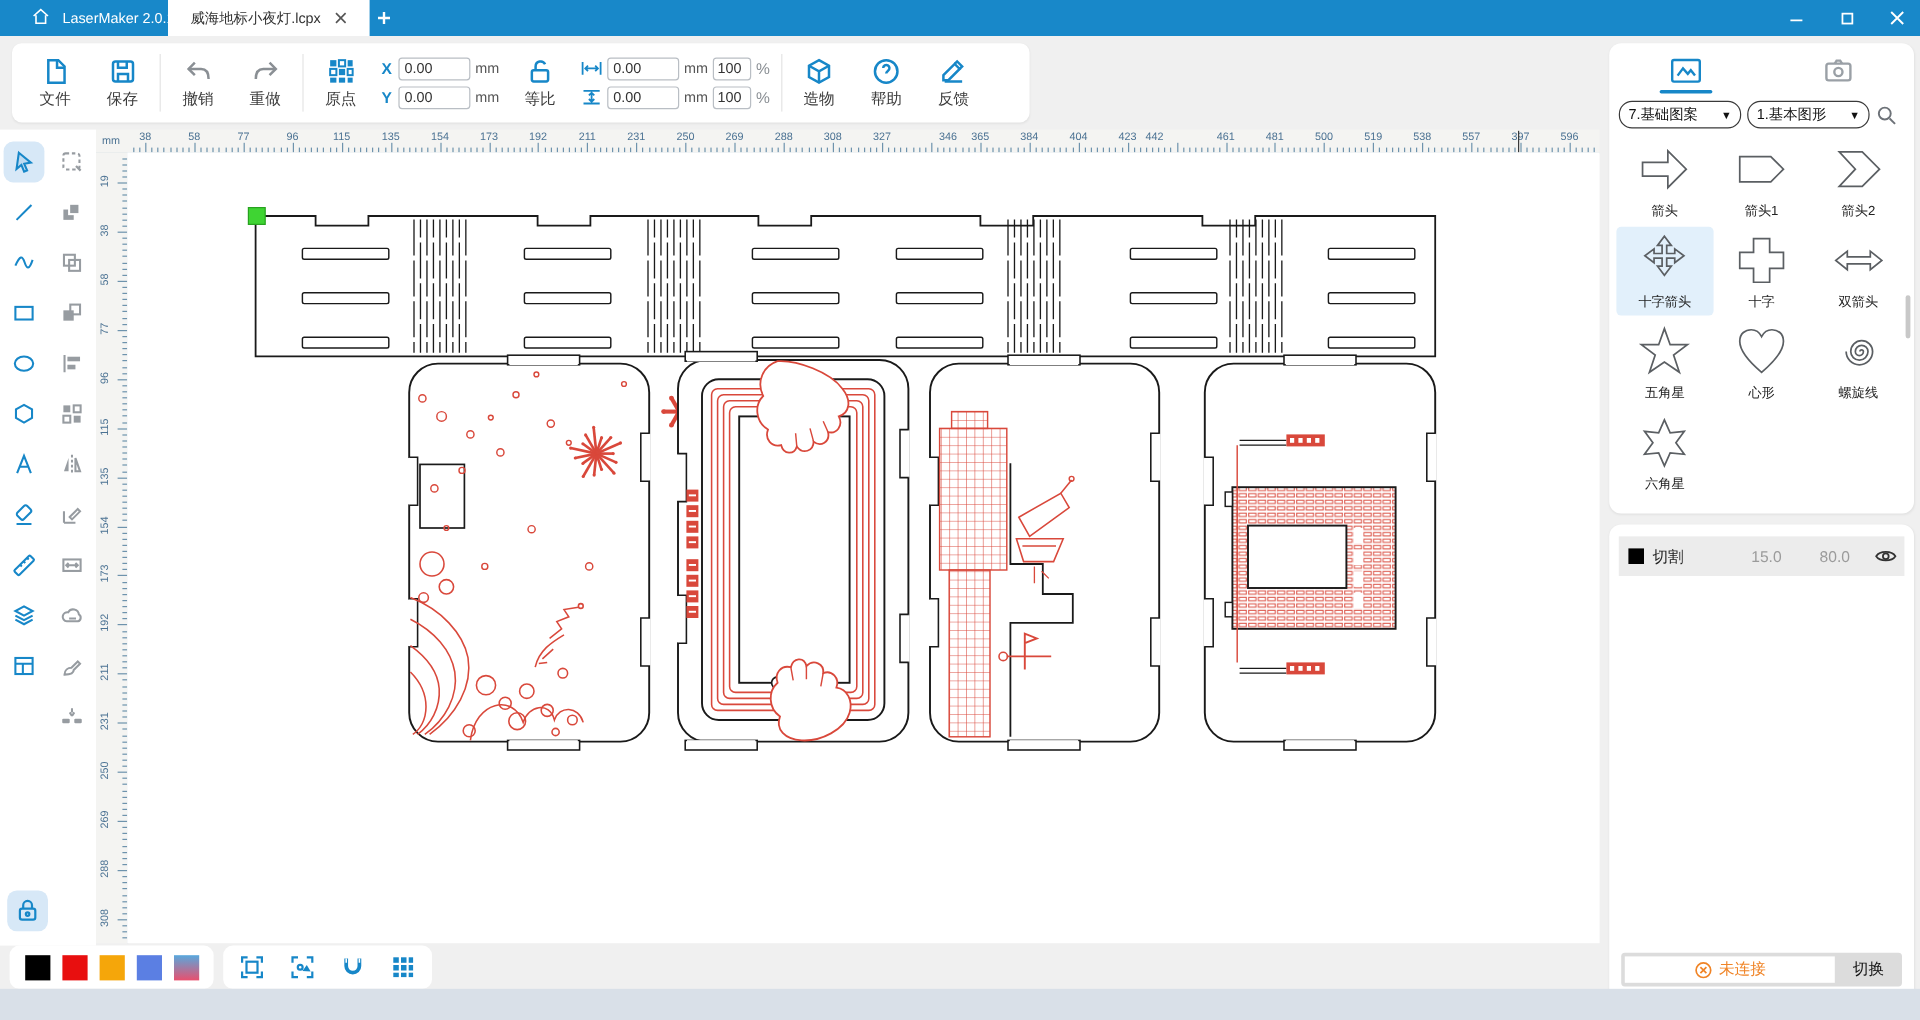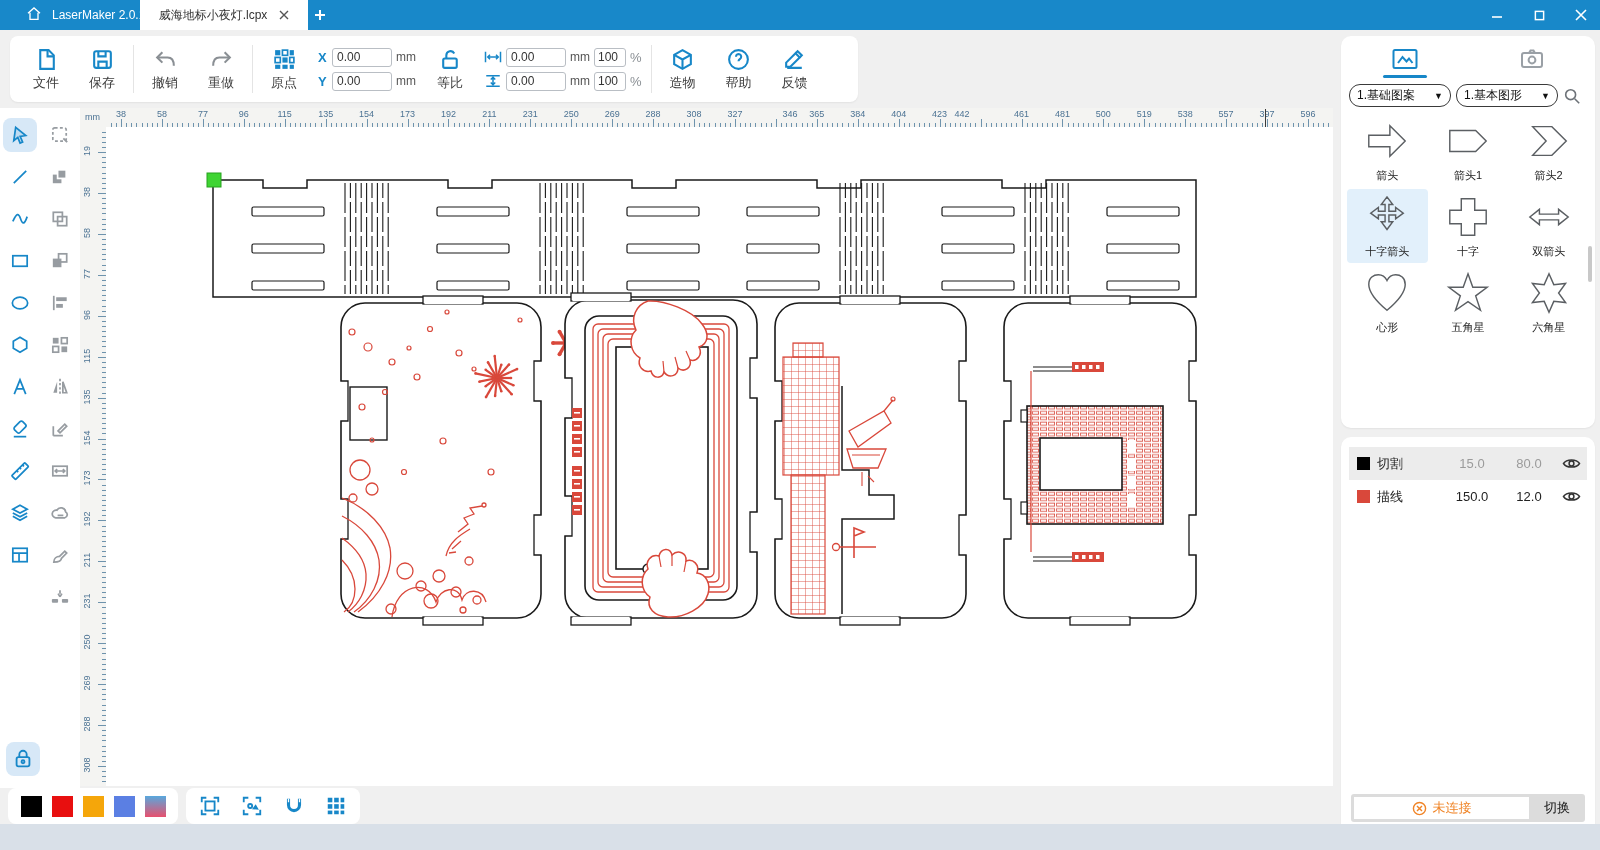--- a/index.html
+++ b/index.html
@@ -1100,21 +1100,21 @@
       <div class="rtab">
         <svg width="24" height="22" viewBox="0 0 24 22" fill="none" stroke="#9aa0a6" stroke-width="2">
             <rect x="2" y="5" width="20" height="14" rx="2"></rect>
             <path d="M9 5l1.5-2.5h3L15 5"></path>
             <circle cx="12" cy="12" r="3.4"></circle>
           </svg>
       </div>
     </div>
     <div class="ddrow">
       <div class="dd">
-        <span>1.基础图案</span>
+        <span>7.基础图案</span>
         <span class="ddcaret">▼</span>
       </div>
       <div class="dd">
         <span>1.基本图形</span>
         <span class="ddcaret">▼</span>
       </div>
       <span>
         <svg width="18" height="18" viewBox="0 0 20 20" fill="none" stroke="#6d7278" stroke-width="1.8">
             <circle cx="8.5" cy="8.5" r="5.5"></circle>
             <path d="M13 13l5 5"></path>
@@ -1153,29 +1153,35 @@
           <div class="glabel">十字</div>
         </div>
         <div class="gcell">
           <svg width="46" height="46" viewBox="0 0 48 48" fill="none" stroke="#5b5f63" stroke-width="1.5">
             <path d="M4 24l10-8v5h20v-5l10 8-10 8v-5H14v5z"></path>
           </svg>
           <div class="glabel">双箭头</div>
         </div>
         <div class="gcell">
           <svg width="46" height="46" viewBox="0 0 48 48" fill="none" stroke="#5b5f63" stroke-width="1.5">
-            <path d="M24 42C11 31 5 23 5 15c0-7 5-10 10-10 4 0 7 2 9 6 2-4 5-6 9-6 5 0 10 3 10 10 0 8-6 16-19 27z"></path>
-          </svg>
-          <div class="glabel">心形</div>
+            <path d="M24 4l5 14h15l-12 9 5 15-13-9-13 9 5-15L4 18h15z"></path>
+          </svg>
+          <div class="glabel">五角星</div>
         </div>
         <div class="gcell">
           <svg width="46" height="46" viewBox="0 0 48 48" fill="none" stroke="#5b5f63" stroke-width="1.5">
-            <path d="M24 4l5 14h15l-12 9 5 15-13-9-13 9 5-15L4 18h15z"></path>
-          </svg>
-          <div class="glabel">五角星</div>
+            <path d="M24 42C11 31 5 23 5 15c0-7 5-10 10-10 4 0 7 2 9 6 2-4 5-6 9-6 5 0 10 3 10 10 0 8-6 16-19 27z"></path>
+          </svg>
+          <div class="glabel">心形</div>
+        </div>
+        <div class="gcell">
+          <svg width="46" height="46" viewBox="0 0 48 48" fill="none" stroke="#5b5f63" stroke-width="1.5">
+            <path d="M25 24a1.5 1.5 0 0 1 3 0 3.5 3.5 0 0 1-7 0 5.5 5.5 0 0 1 11 0 7.5 7.5 0 0 1-15 0 9.5 9.5 0 0 1 19 0 11.5 11.5 0 0 1-23 0"></path>
+          </svg>
+          <div class="glabel">螺旋线</div>
         </div>
         <div class="gcell">
           <svg width="46" height="46" viewBox="0 0 48 48" fill="none" stroke="#5b5f63" stroke-width="1.5">
             <path d="M24 4l5 11.3 12.3-1.3L34 24l7.3 10-12.3-1.3L24 44l-5-11.3L6.7 34 14 24 6.7 14 19 15.3z"></path>
           </svg>
           <div class="glabel">六角星</div>
         </div>
       </div>
     <div class="gscroll"></div>
   </div>
@@ -1190,34 +1196,20 @@
             </div>
             <div class="c2 val">15.0</div>
             <div class="c3 val">80.0</div>
             <div class="c4">
               <svg width="19" height="13" viewBox="0 0 19 13" fill="none" stroke="#333" stroke-width="1.5">
                 <path d="M1.5 6.5C4.5 1.8 14.5 1.8 17.5 6.5 14.5 11.2 4.5 11.2 1.5 6.5z"></path>
                 <circle cx="9.5" cy="6.5" r="2.4"></circle>
               </svg>
             </div>
           </div>
-          <div class="prow">
-            <div class="c1">
-              <span class="swq" style="background:#d9483b"></span>
-              <span>描线</span>
-            </div>
-            <div class="c2 val">150.0</div>
-            <div class="c3 val">12.0</div>
-            <div class="c4">
-              <svg width="19" height="13" viewBox="0 0 19 13" fill="none" stroke="#333" stroke-width="1.5">
-                <path d="M1.5 6.5C4.5 1.8 14.5 1.8 17.5 6.5 14.5 11.2 4.5 11.2 1.5 6.5z"></path>
-                <circle cx="9.5" cy="6.5" r="2.4"></circle>
-              </svg>
-            </div>
-          </div>
         </div>
     </div>
     <div class="connrow">
       <div class="connbox">
         <span>
           <svg width="15" height="15" viewBox="0 0 18 18" fill="none" stroke="#f08426" stroke-width="1.7">
               <circle cx="9" cy="9" r="7.3"></circle>
               <path d="M6 6l6 6M12 6l-6 6"></path>
             </svg>
         </span>

